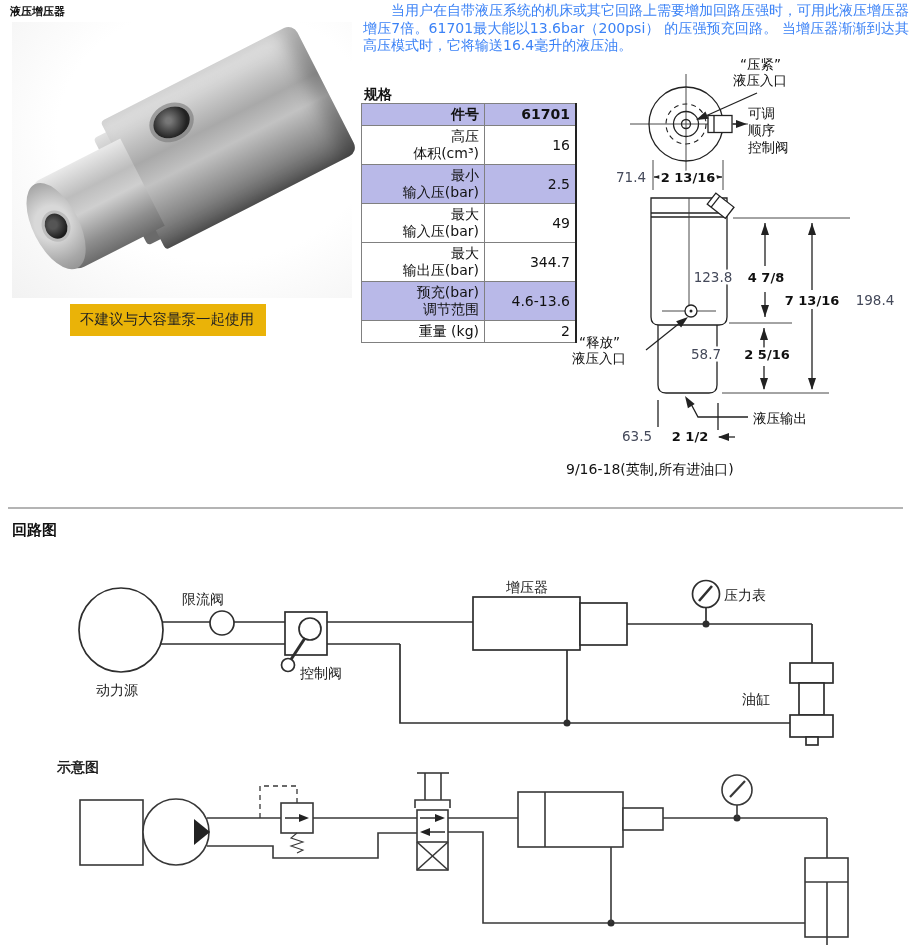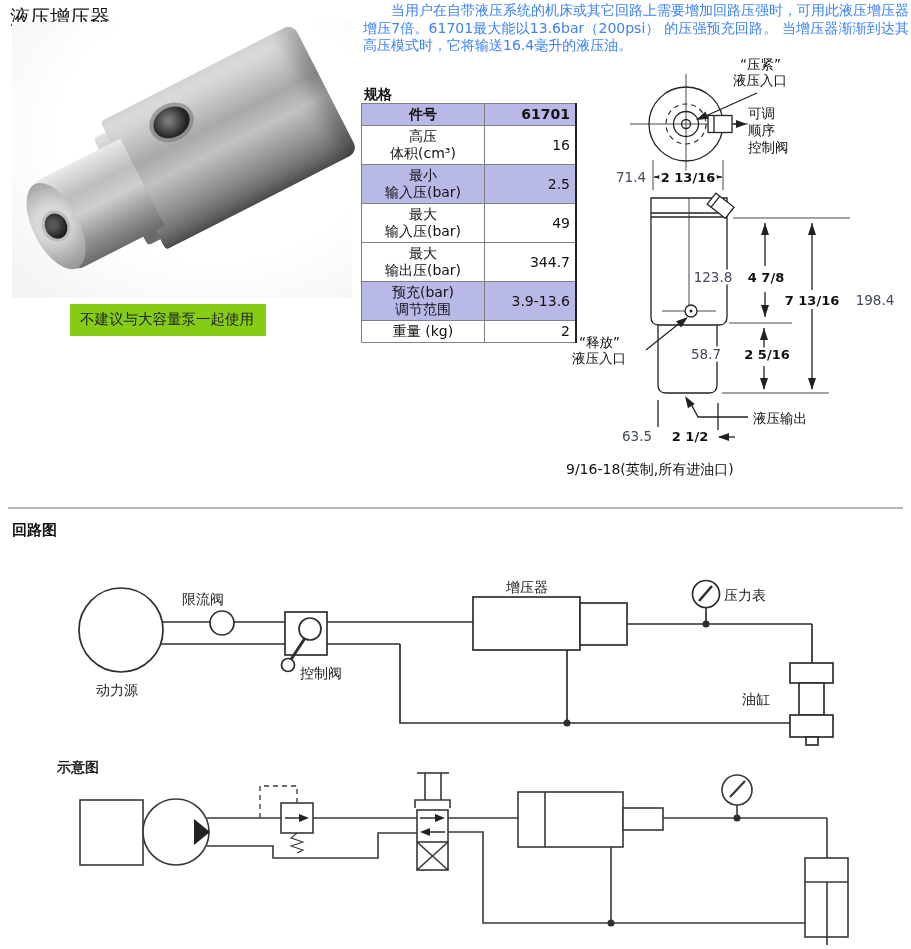--- a/index.html
+++ b/index.html
@@ -1,20 +1,20 @@
 <!DOCTYPE html>
 <html><head>
 <meta charset="utf-8">
 <style>
   html,body{margin:0;padding:0;background:#fff;}
   body{width:911px;height:949px;position:relative;font-family:"DejaVu Sans","Liberation Sans",sans-serif;color:#111;overflow:hidden;}
   .abs{position:absolute;}
 
   
-  #page-title{left:10px;top:4px;font-size:20px;font-weight:normal;text-align:right;}
+  #page-title{left:10px;top:4px;font-size:11px;font-weight:bold;text-align:right;}
   #intro{left:363px;top:2px;width:546px;font-size:14px;line-height:17.5px;text-indent:28px;color:#3b82f6;text-align:justify;}
 
   
   #photo{left:12px;top:22px;width:340px;height:276px;background:radial-gradient(ellipse at 60% 40%, #ffffff 55%, #f2f2f2 100%);}
   #photo .rot{position:absolute;left:8px;top:42px;width:318px;height:190px;transform:rotate(-27deg);}
   .cyl-main{position:absolute;left:106px;top:26px;width:216px;height:144px;border-radius:4px 10px 10px 4px;
     background:linear-gradient(180deg,#efefef 0%,#d6d6d6 12%,#a9a9a9 38%,#c2c2c2 55%,#8a8a8a 80%,#636363 95%,#565656 100%);
     box-shadow:inset -14px 0 18px rgba(0,0,0,.25);}
   .cyl-collar{position:absolute;left:92px;top:38px;width:28px;height:120px;
     background:linear-gradient(180deg,#e2e2e2,#9f9f9f 40%,#b5b5b5 55%,#6a6a6a 90%);border-radius:4px;}
@@ -22,28 +22,28 @@
     border-top-left-radius:26px 50px;border-bottom-left-radius:26px 50px;
     background:linear-gradient(180deg,#e9e9e9,#bdbdbd 30%,#cfcfcf 50%,#8f8f8f 80%,#6b6b6b 100%);}
   .cyl-face{position:absolute;left:-4px;top:52px;width:46px;height:94px;border-radius:50%;
     background:radial-gradient(circle at 45% 45%,#d8d8d8 30%,#a8a8a8 70%,#8c8c8c 100%);}
   .cyl-face .hole{position:absolute;left:12px;top:34px;width:22px;height:26px;border-radius:50%;
     background:radial-gradient(circle at 40% 40%,#555 20%,#1c1c1c 70%);box-shadow:0 0 0 3px #bdbdbd;}
   .hole-top{position:absolute;left:150px;top:44px;width:38px;height:30px;border-radius:50%;
     background:radial-gradient(circle at 45% 40%,#777 10%,#222 65%);box-shadow:0 0 0 4px rgba(120,120,120,.6);}
 
   
-  #photo-note{left:70px;top:304px;background:#84cc16;padding:6px 12px 7px 10px;font-size:14.5px;color:#222;}
+  #photo-note{left:70px;top:304px;background:#eab308;padding:6px 12px 7px 10px;font-size:14.5px;color:#222;}
 
   
   #specs-heading{left:364px;top:86px;font-size:14px;font-weight:bold;}
   #specs-table{left:361px;top:103px;}
   #specs-table table{border-collapse:collapse;border:1px solid #666;border-right:2px solid #222;background:#fff;}
   #specs-table td{border:1px solid #808080;font-size:14px;line-height:17px;padding:2px 5px;}
-  #specs-table td.lbl{width:112px;text-align:center;}
+  #specs-table td.lbl{width:112px;text-align:right;}
   #specs-table td.val{width:80px;text-align:right;}
   #specs-table tr.shade td{background:#b9b9e8;}
   #specs-table tr.hdr td{font-weight:bold;}
 
   
   #divider{left:8px;top:507px;width:895px;height:0;border-top:2px solid #b4b4b4;}
   #circuit-heading{left:12px;top:521px;font-size:15px;font-weight:bold;}
 
   
   svg{position:absolute;overflow:visible;}
@@ -106,21 +106,21 @@
         <tr>
           <td class="lbl">最大<br>输入压(bar)</td>
           <td class="val">49</td>
         </tr>
         <tr>
           <td class="lbl">最大<br>输出压(bar)</td>
           <td class="val">344.7</td>
         </tr>
         <tr class="shade">
           <td class="lbl">预充(bar)<br>调节范围</td>
-          <td class="val">3.9-13.6</td>
+          <td class="val">4.6-13.6</td>
         </tr>
         <tr>
           <td class="lbl">重量 (kg)</td>
           <td class="val">2</td>
         </tr>
       </tbody>
     </table>
 </div>
 
 <svg id="dim-svg" style="left:570px;top:50px" width="341" height="438" viewBox="570 50 341 438">

